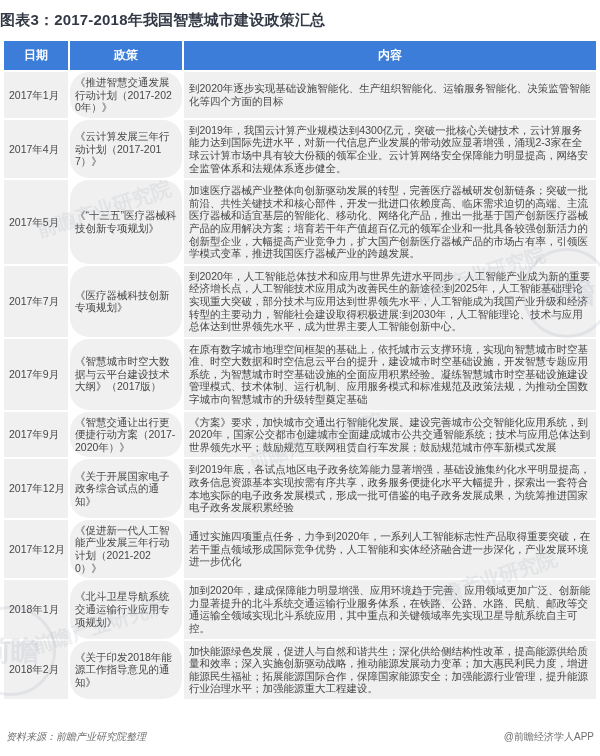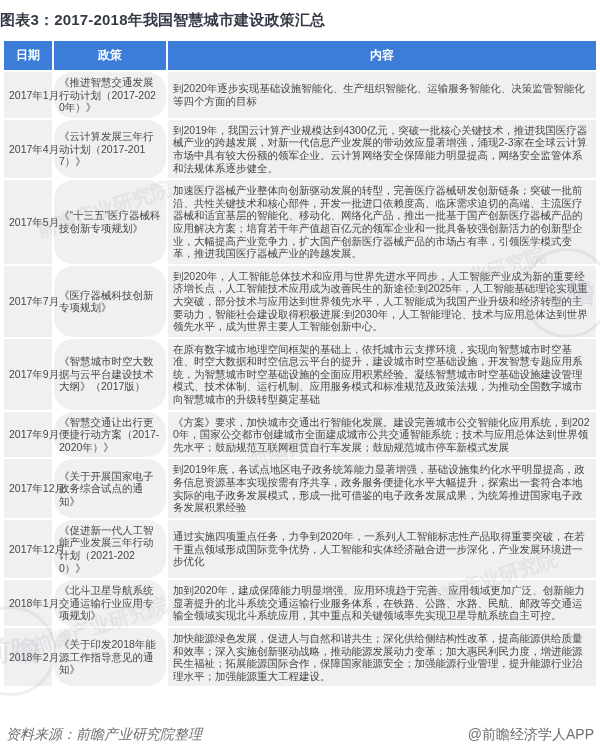--- a/index.html
+++ b/index.html
@@ -38,32 +38,32 @@
   }
   table.policy-table td {
     background: #f0f0f0;
     font-size: 10.5px;
     line-height: 12.6px;
     color: #474747;
     vertical-align: middle;
     padding: 4px 5px;
     word-break: break-all;
   }
-  .col-date   { width: 48px; }
+  .col-date   { width: 64px; }
   .col-policy { width: 112px; border-radius: 19px; }
   td.col-date { white-space: nowrap; padding-left: 4px; }
   .footer {
     position: absolute;
     left: 6px;
     right: 6px;
     bottom: 12px;
     display: flex;
     justify-content: space-between;
     align-items: baseline;
-    font-size: 14px;
+    font-size: 10px;
     color: #6e6e6e;
   }
   .footer .source { font-style: italic; }
   .wm-text {
     position: absolute;
     font-size: 20px;
     font-weight: bold;
     color: rgba(150, 160, 175, 0.16);
     transform: rotate(-18deg);
     white-space: nowrap;
@@ -106,21 +106,21 @@
   </thead>
   <tbody>
       <tr>
         <td class="col-date">2017年1月</td>
         <td class="col-policy">《推进智慧交通发展行动计划（2017-2020年）》</td>
         <td class="col-content">到2020年逐步实现基础设施智能化、生产组织智能化、运输服务智能化、决策监管智能化等四个方面的目标</td>
       </tr>
       <tr>
         <td class="col-date">2017年4月</td>
         <td class="col-policy">《云计算发展三年行动计划（2017-2017）》</td>
-        <td class="col-content">到2019年，我国云计算产业规模达到4300亿元，突破一批核心关键技术，推进我国医疗器械产业的跨越发展，对新一代信息产业发展的带动效应显著增强，涌现2-3家在全球云计算市场中具有较大份额的领军企业。云计算网络安全保障能力明显提高，网络安全监管体系和法规体系逐步健全。</td>
+        <td class="col-content">到2019年，我国云计算产业规模达到4300亿元，突破一批核心关键技术，云计算服务能力达到国际先进水平，对新一代信息产业发展的带动效应显著增强，涌现2-3家在全球云计算市场中具有较大份额的领军企业。云计算网络安全保障能力明显提高，网络安全监管体系和法规体系逐步健全。</td>
       </tr>
       <tr>
         <td class="col-date">2017年5月</td>
         <td class="col-policy">《“十三五”医疗器械科技创新专项规划》</td>
         <td class="col-content">加速医疗器械产业整体向创新驱动发展的转型，完善医疗器械研发创新链条；突破一批前沿、共性关键技术和核心部件，开发一批进口依赖度高、临床需求迫切的高端、主流医疗器械和适宜基层的智能化、移动化、网络化产品，推出一批基于国产创新医疗器械产品的应用解决方案；培育若干年产值超百亿元的领军企业和一批具备较强创新活力的创新型企业，大幅提高产业竞争力，扩大国产创新医疗器械产品的市场占有率，引领医学模式变革，推进我国医疗器械产业的跨越发展。</td>
       </tr>
       <tr>
         <td class="col-date">2017年7月</td>
         <td class="col-policy">《医疗器械科技创新专项规划》</td>
         <td class="col-content">到2020年，人工智能总体技术和应用与世界先进水平同步，人工智能产业成为新的重要经济增长点，人工智能技术应用成为改善民生的新途径:到2025年，人工智能基础理论实现重大突破，部分技术与应用达到世界领先水平，人工智能成为我国产业升级和经济转型的主要动力，智能社会建设取得积极进展:到2030年，人工智能理论、技术与应用总体达到世界领先水平，成为世界主要人工智能创新中心。</td>

